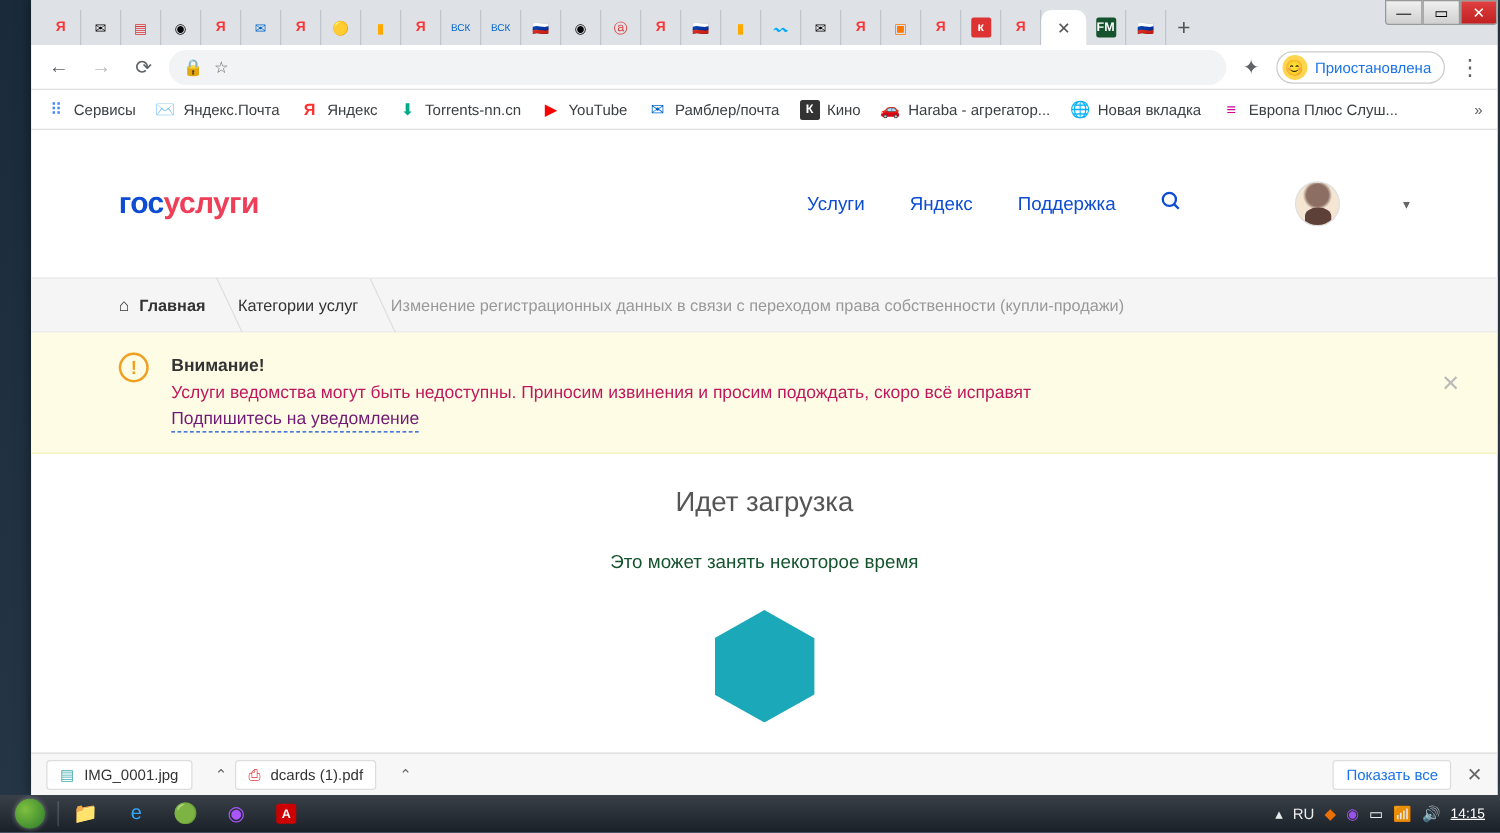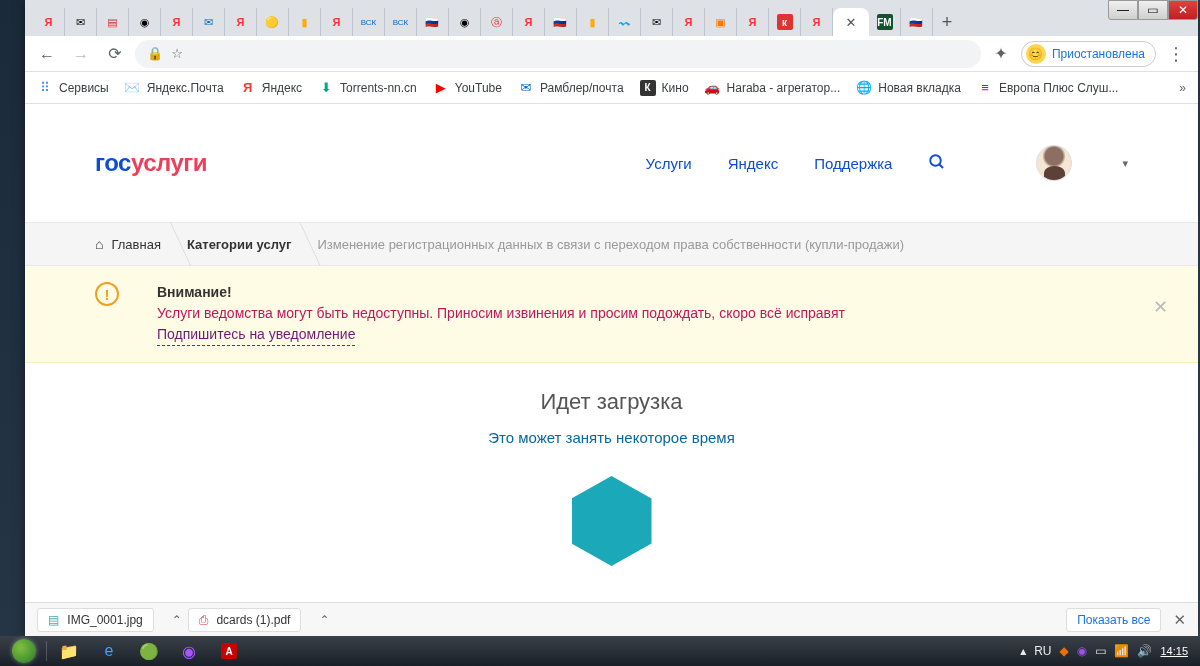--- a/index.html
+++ b/index.html
@@ -54,29 +54,29 @@
 
   .breadcrumb { height: 44px; background: #f5f5f5; border-top: 1px solid #e8e8e8; border-bottom: 1px solid #e8e8e8; display: flex; align-items: center; padding: 0 70px; font-size: 13px; }
   .crumb { display: flex; align-items: center; gap: 8px; color: #333; padding-right: 26px; position: relative; cursor: pointer; }
   .crumb::after { content: ""; position: absolute; right: 6px; top: -14px; width: 1px; height: 44px; border-right: 1px solid #ddd; transform: skewX(25deg); }
   .crumb.last { color: #999; cursor: default; }
   .crumb.last::after { display: none; }
   .crumb .home-ic { font-size: 14px; }
 
   .alert { background: #fffce5; border-bottom: 1px solid #f5f0c0; padding: 16px 70px; display: flex; gap: 18px; position: relative; }
   .alert-icon { width: 24px; height: 24px; border: 2px solid #f0a020; border-radius: 50%; display: flex; align-items: center; justify-content: center; color: #f0a020; font-weight: bold; font-size: 15px; flex-shrink: 0; }
-  .alert-body { font-size: 14px; line-height: 1.5; margin-left: 20px; }
+  .alert-body { font-size: 14px; line-height: 1.5; }
   .alert-title { font-weight: bold; color: #333; }
   .alert-text { color: #be185d; }
   .alert-link { color: #701a75; border-bottom: 1px dashed #0d4cd3; cursor: pointer; display: inline-block; }
   .alert-close { position: absolute; right: 30px; top: 30px; color: #bbb; font-size: 18px; cursor: pointer; }
 
   .loading { text-align: center; padding-top: 26px; }
   .loading-h { font-size: 22px; color: #555; font-weight: 300; }
-  .loading-sub { font-size: 15px; color: #0369a1; margin-top: 14px; }
+  .loading-sub { font-size: 15px; color: #14532d; margin-top: 26px; }
   .hexagon { width: 80px; height: 90px; background: #1ba8b8; margin: 30px auto 0; clip-path: polygon(50% 0%, 100% 25%, 100% 75%, 50% 100%, 0% 75%, 0% 25%); }
 
   .dlbar { position: absolute; bottom: 0; left: 0; right: 0; height: 34px; background: #f7f7f7; border-top: 1px solid #ddd; display: flex; align-items: center; padding: 0 12px; font-size: 12px; color: #333; }
   .dl-item { display: flex; align-items: center; gap: 8px; padding: 4px 10px; border: 1px solid #ddd; border-radius: 3px; background: #fff; margin-right: 12px; cursor: pointer; }
   .dl-caret { color: #666; padding: 0 6px; cursor: pointer; }
   .dl-right { margin-left: auto; display: flex; align-items: center; gap: 12px; }
   .dl-showall { color: #1a73e8; cursor: pointer; border: 1px solid #ddd; padding: 4px 10px; border-radius: 3px; background: #fff; }
   .dl-close { color: #666; cursor: pointer; font-size: 15px; }
 
   .taskbar { position: absolute; bottom: 0; left: 0; right: 0; height: 30px; background: linear-gradient(#3a4048, #1a2028); display: flex; align-items: center; padding: 0 4px; }
@@ -275,24 +275,24 @@
               </svg>
           </span>
         </div>
         <div class="avatar"></div>
         <span class="dd-caret">▾</span>
       </div>
 
       <div class="breadcrumb">
         <div class="crumb">
           <span class="home-ic">⌂</span>
-          <span style="font-weight:normal">Главная</span>
+          <span style="font-weight:bold">Главная</span>
         </div>
         <div class="crumb">
-          <span style="font-weight:bold">Категории услуг</span>
+          <span style="font-weight:normal">Категории услуг</span>
         </div>
         <div class="crumb last">
           <span>Изменение регистрационных данных в связи с переходом права собственности (купли-продажи)</span>
         </div>
       </div>
 
       <div class="alert">
         <div class="alert-icon">!</div>
         <div class="alert-body">
           <div class="alert-title">Внимание!</div>

